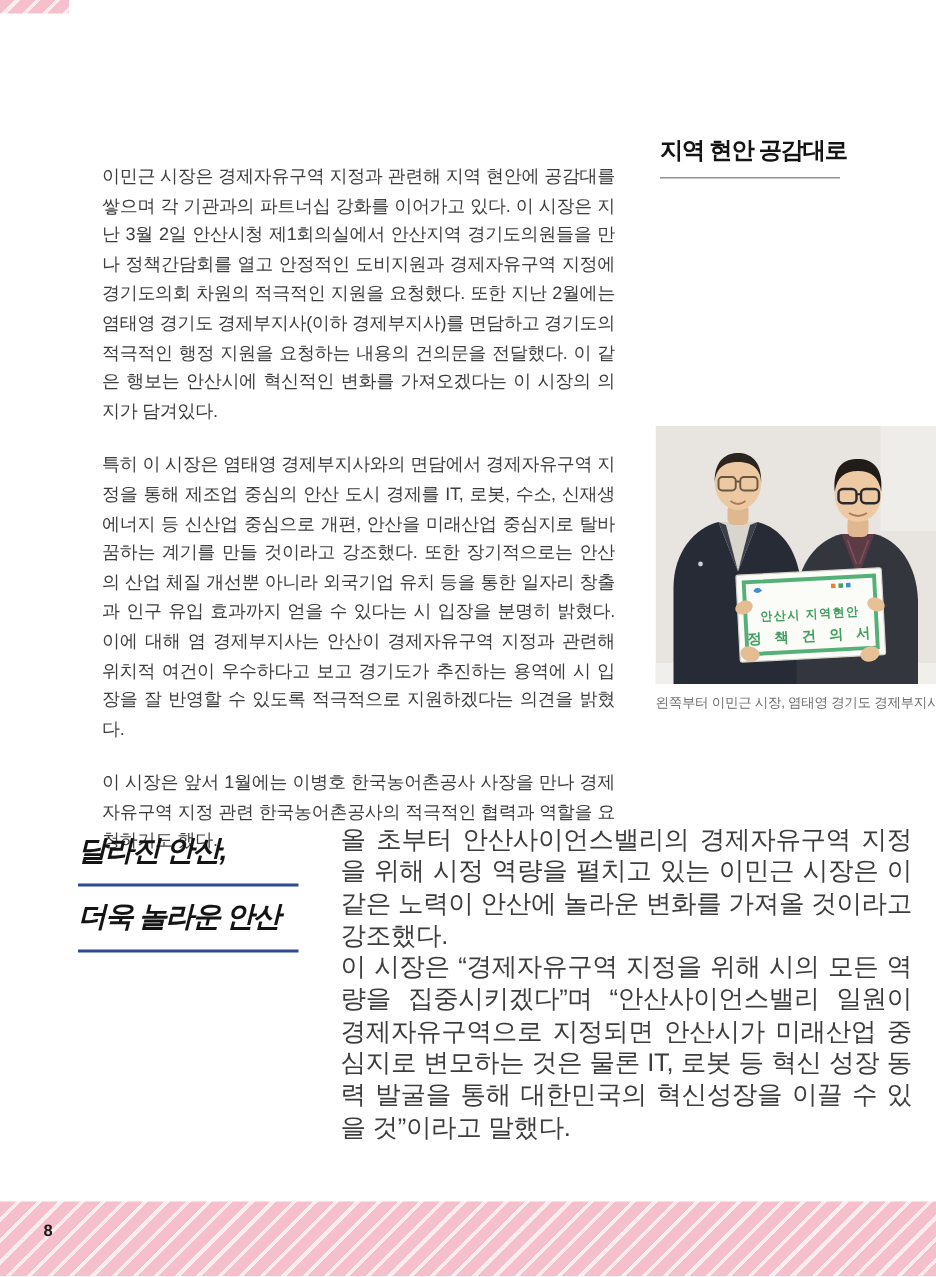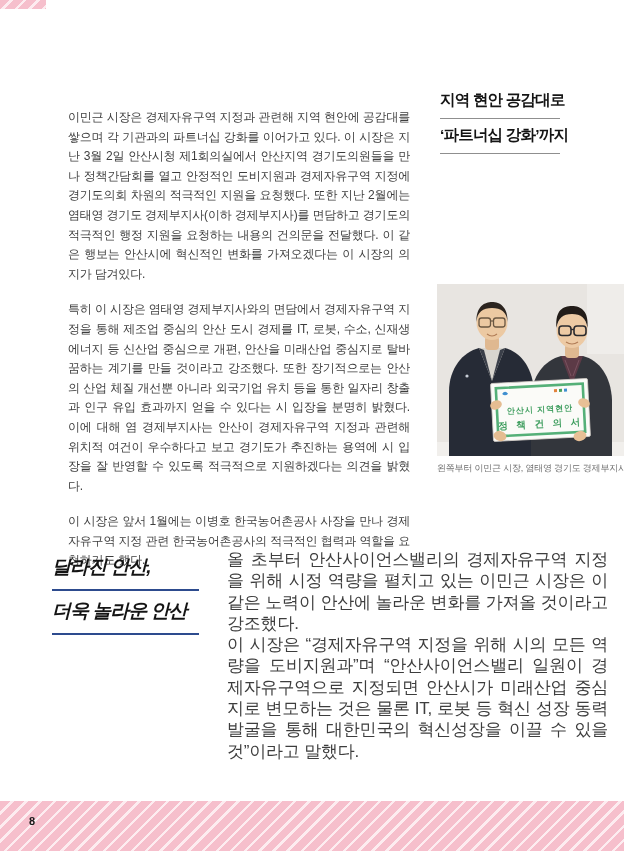--- a/index.html
+++ b/index.html
@@ -44,21 +44,20 @@
 </style>
 </head>
 <body>
 
 <div class="page">
 
   <div class="corner-stripe"></div>
 
   <div class="headline1">
     <div class="hl">지역 현안 공감대로</div>
-    <div class="hl">‘파트너십 강화’까지</div>
   </div>
 
   <div class="body1">
     <p>이민근 시장은 경제자유구역 지정과 관련해 지역 현안에 공감대를 쌓으며 각 기관과의 파트너십 강화를 이어가고 있다. 이 시장은 지난 3월 2일 안산시청 제1회의실에서 안산지역 경기도의원들을 만나 정책간담회를 열고 안정적인 도비지원과 경제자유구역 지정에 경기도의회 차원의 적극적인 지원을 요청했다. 또한 지난 2월에는 염태영 경기도 경제부지사(이하 경제부지사)를 면담하고 경기도의 적극적인 행정 지원을 요청하는 내용의 건의문을 전달했다. 이 같은 행보는 안산시에 혁신적인 변화를 가져오겠다는 이 시장의 의지가 담겨있다.</p>
     <p>특히 이 시장은 염태영 경제부지사와의 면담에서 경제자유구역 지정을 통해 제조업 중심의 안산 도시 경제를 IT, 로봇, 수소, 신재생에너지 등 신산업 중심으로 개편, 안산을 미래산업 중심지로 탈바꿈하는 계기를 만들 것이라고 강조했다. 또한 장기적으로는 안산의 산업 체질 개선뿐 아니라 외국기업 유치 등을 통한 일자리 창출과 인구 유입 효과까지 얻을 수 있다는 시 입장을 분명히 밝혔다. 이에 대해 염 경제부지사는 안산이 경제자유구역 지정과 관련해 위치적 여건이 우수하다고 보고 경기도가 추진하는 용역에 시 입장을 잘 반영할 수 있도록 적극적으로 지원하겠다는 의견을 밝혔다.</p>
     <p>이 시장은 앞서 1월에는 이병호 한국농어촌공사 사장을 만나 경제자유구역 지정 관련 한국농어촌공사의 적극적인 협력과 역할을 요청하기도 했다.</p>
   </div>
 
   <figure class="photo">
     <svg viewBox="0 0 187 172" width="187" height="172">
@@ -122,19 +121,19 @@
   </figure>
   <div class="caption">왼쪽부터 이민근 시장, 염태영 경기도 경제부지사</div>
 
   <div class="headline2">
     <div class="hl">달라진 안산,</div>
     <div class="hl">더욱 놀라운 안산</div>
   </div>
 
   <div class="body2">
     <p>올 초부터 안산사이언스밸리의 경제자유구역 지정을 위해 시정 역량을 펼치고 있는 이민근 시장은 이 같은 노력이 안산에 놀라운 변화를 가져올 것이라고 강조했다.</p>
-    <p>이 시장은 “경제자유구역 지정을 위해 시의 모든 역량을 도비지원과”며 “안산사이언스밸리 일원이 경제자유구역으로 지정되면 안산시가 미래산업 중심지로 변모하는 것은 물론 IT, 로봇 등 혁신 성장 동력 발굴을 통해 대한민국의 혁신성장을 이끌 수 있을 것”이라고 말했다.</p>
+    <p>이 시장은 “경제자유구역 지정을 위해 시의 모든 역량을 집중시키겠다”며 “안산사이언스밸리 일원이 경제자유구역으로 지정되면 안산시가 미래산업 중심지로 변모하는 것은 물론 IT, 로봇 등 혁신 성장 동력 발굴을 통해 대한민국의 혁신성장을 이끌 수 있을 것”이라고 말했다.</p>
   </div>
 
   <div class="bottom-stripe"></div>
   <div class="page-number">8</div>
 
 </div>
 
 </body></html>

